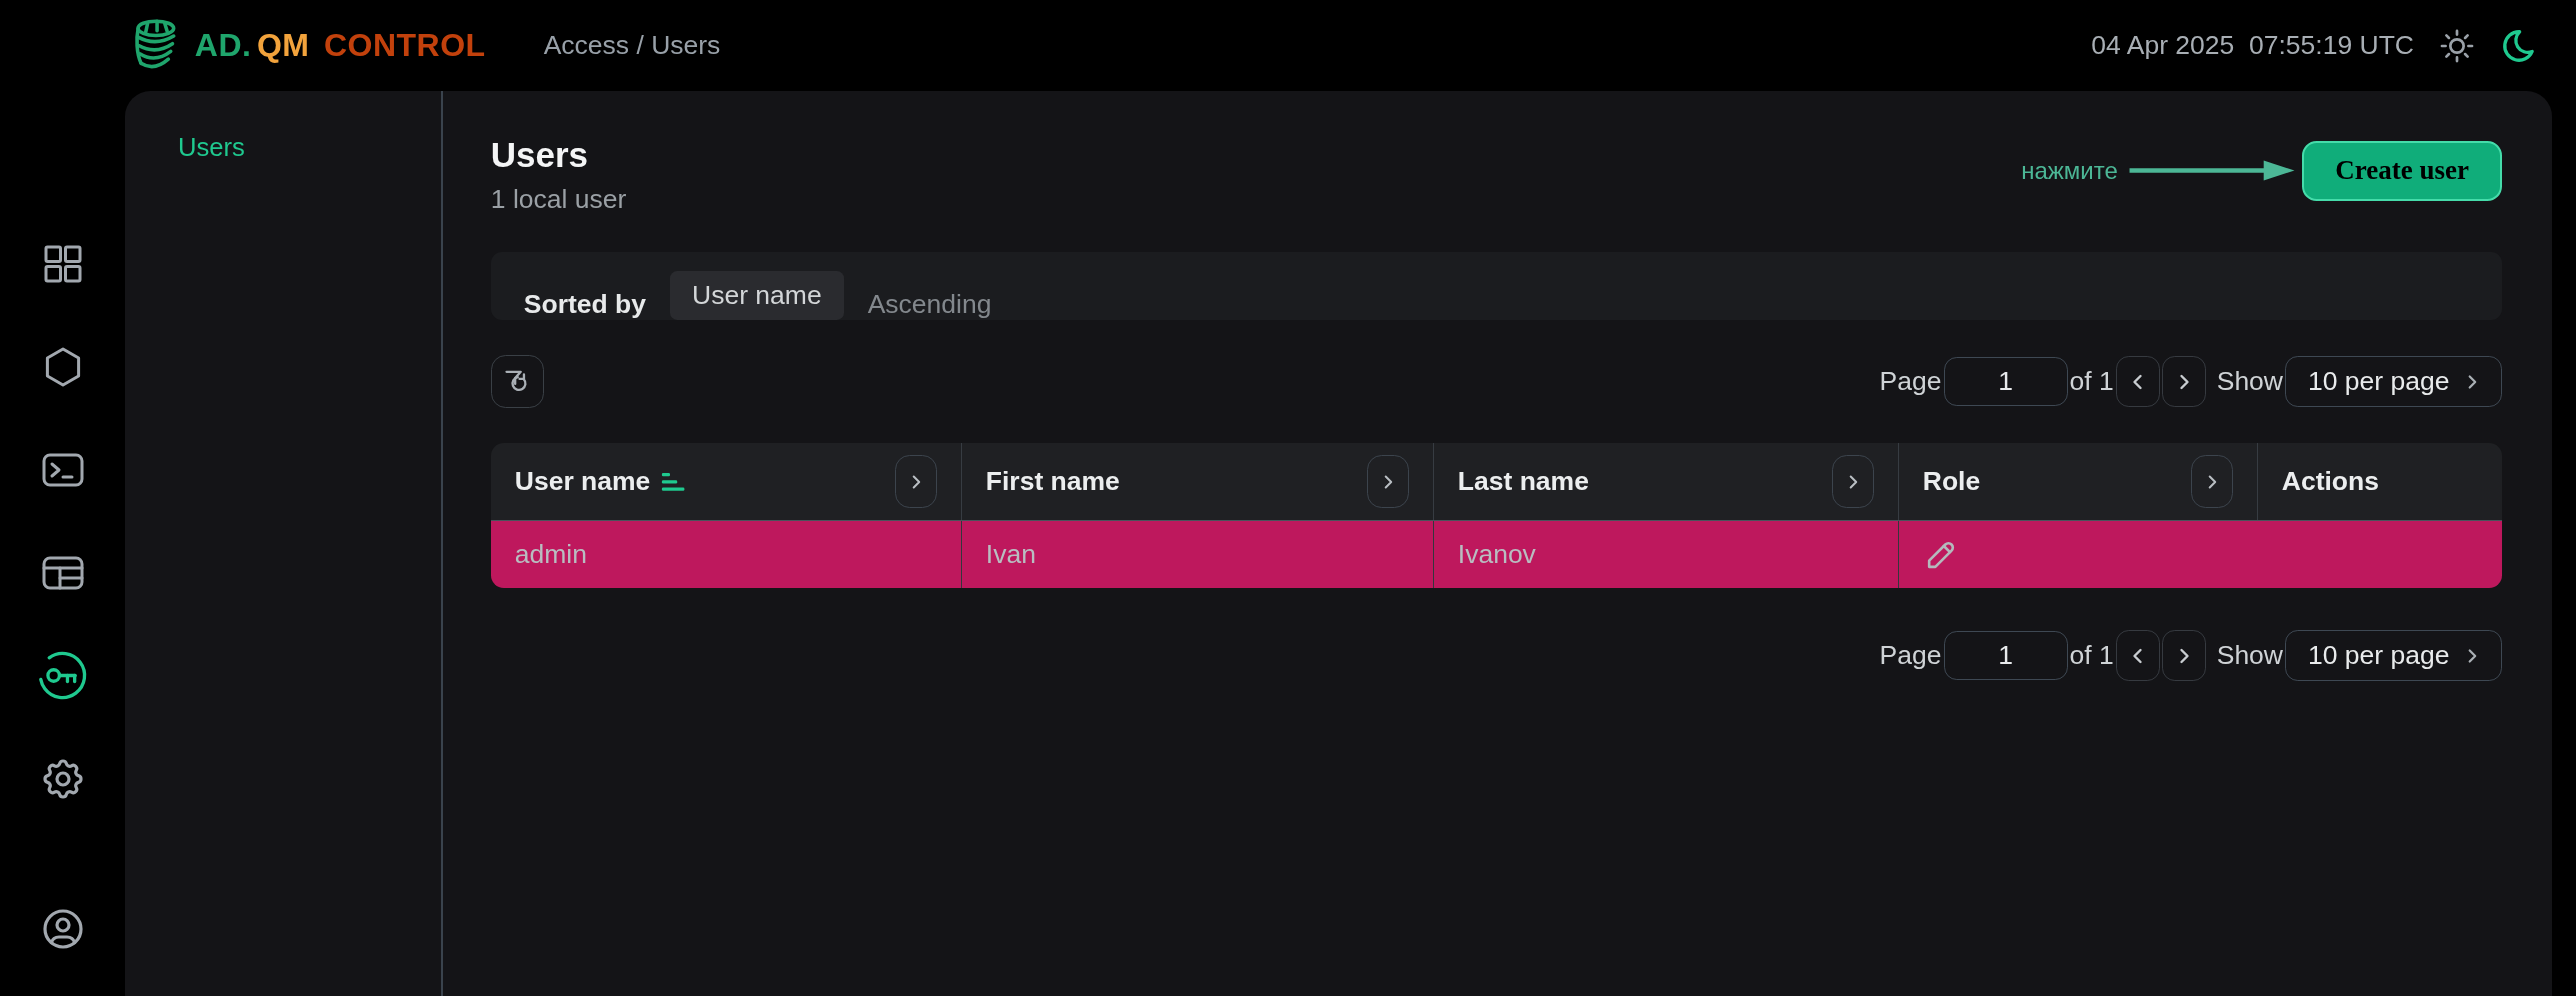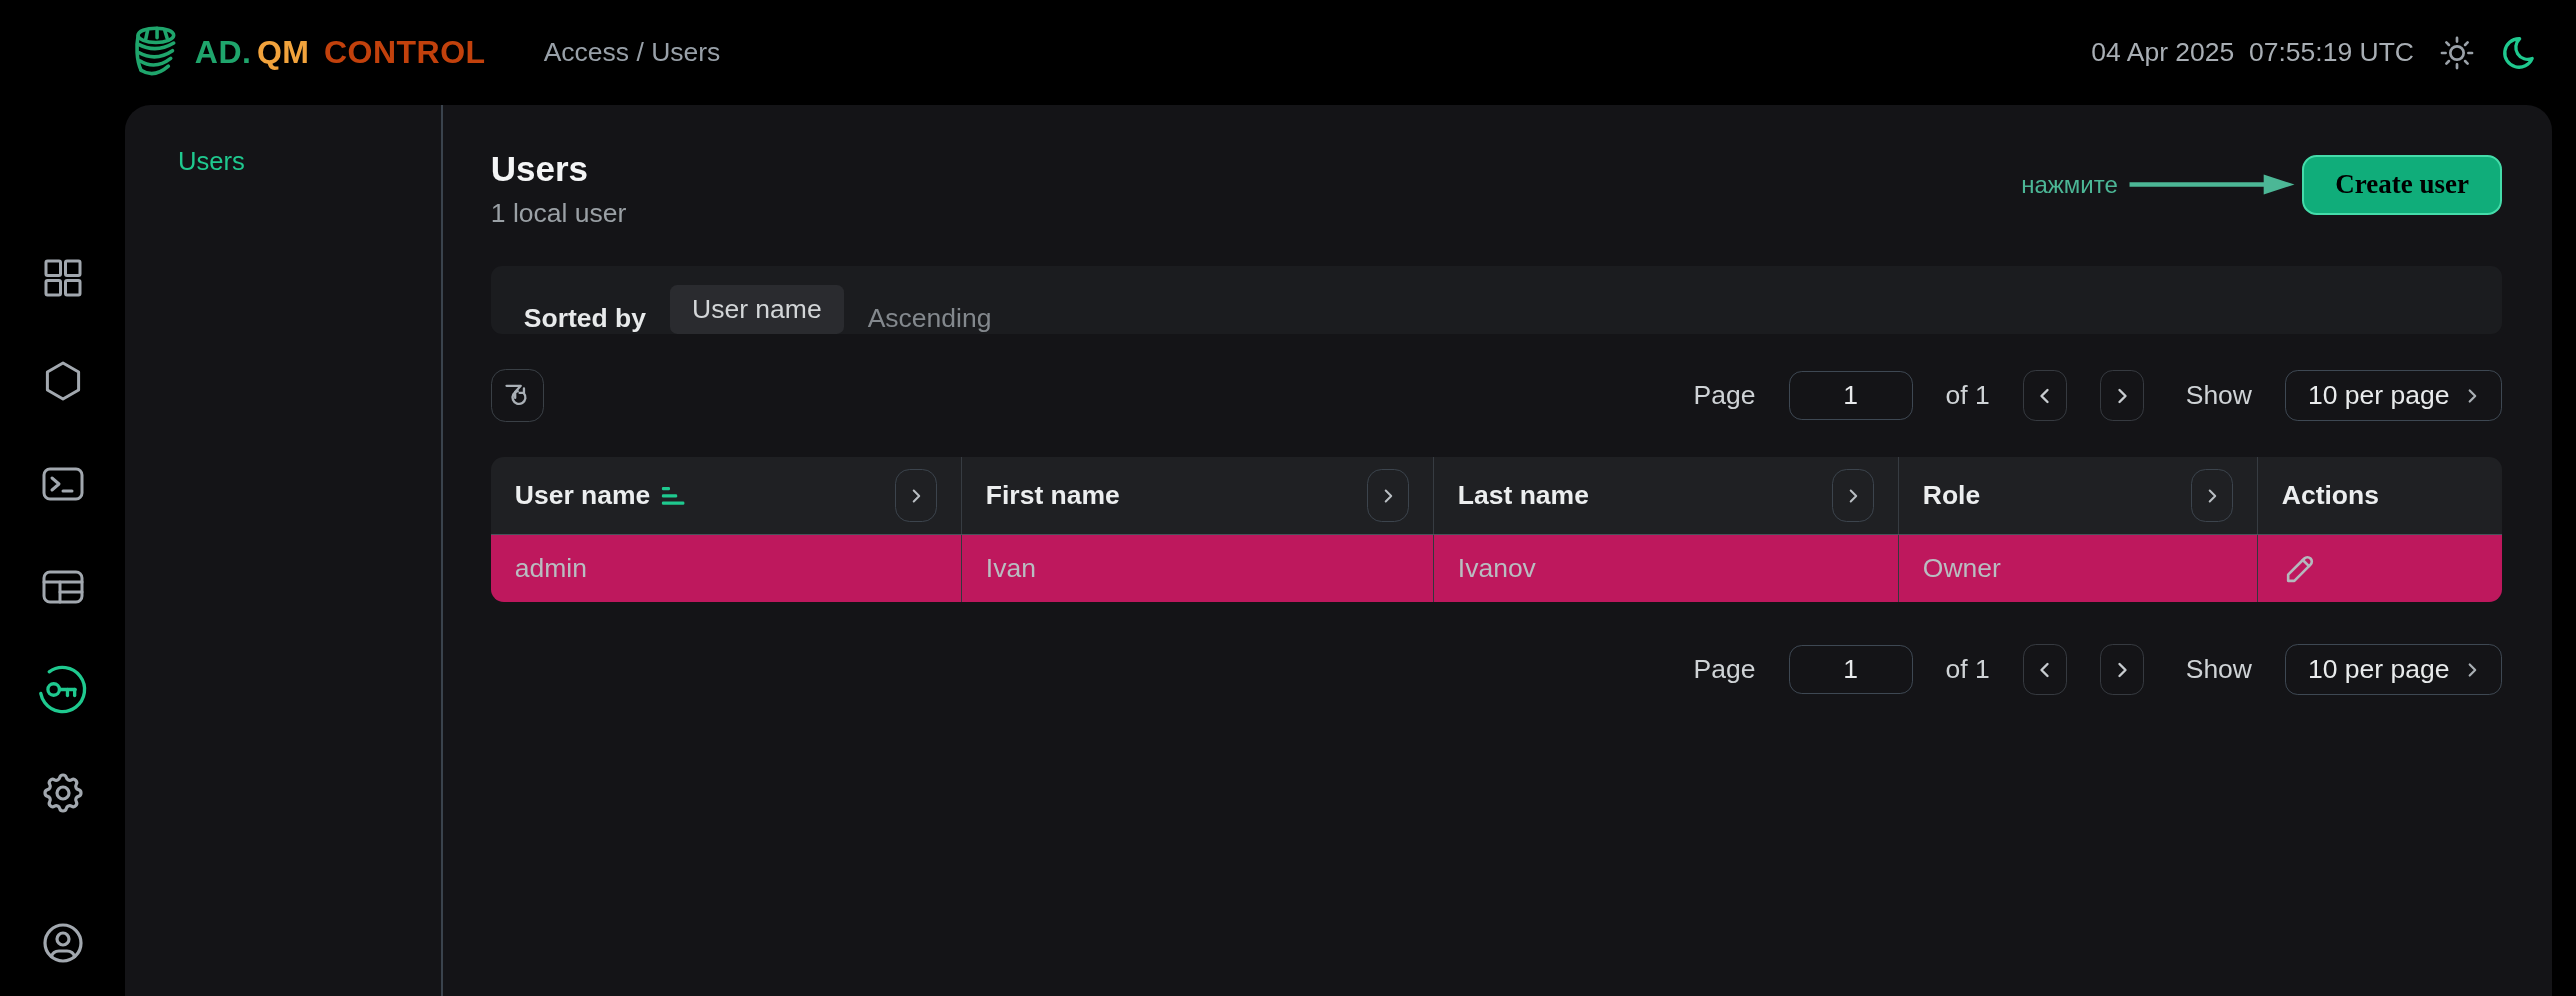--- a/index.html
+++ b/index.html
@@ -1,20 +1,20 @@
 <!DOCTYPE html>
 <html style="font-size:14.6px"><head>
 <meta charset="utf-8">
 <style>
   * { box-sizing: border-box; margin: 0; padding: 0; }
   html,body { background:#000; width:2576px; height:997px; overflow:hidden;
     font-family:"Liberation Sans", sans-serif; color:#e8eaec; }
 
   
-  .topbar { height:105px; display:flex; align-items:center; padding:0 38px 0 125px; background:#000; }
+  .topbar { height:91px; display:flex; align-items:center; padding:0 38px 0 125px; background:#000; }
   .logo { display:flex; align-items:center; gap:5.5px; cursor:pointer; }
   .logo svg { width:57px; height:57px; margin-right:7.3px; }
   .logo-text { font-size:32px; font-weight:800; letter-spacing:0.5px; }
   .logo-ad { color:#1fa56c; }
   .logo-qm { color:#f2a33c; }
   .logo-control { color:#c2410c; margin-left:9px; }
   .breadcrumb { margin-left:58px; font-size:26.5px; color:#98a0a8; cursor:pointer; }
   .topbar-right { margin-left:auto; display:flex; align-items:center; gap:24px; }
   .datetime { font-size:26.5px; color:#a8aeb4; white-space:pre; }
   .theme-btn { background:none; border:none; cursor:pointer; display:flex; align-items:center; }
@@ -50,21 +50,21 @@
     display:flex; align-items:flex-end; padding:0 33px; gap:24px; }
   .sort-label { font-size:26.5px; font-weight:600; color:#e8eaeb; }
   .sort-chip { background:#2a2b2f; border-radius:7.3px; padding:9px 22px; font-size:26.5px; color:#d3d6d8; cursor:pointer; }
   .sort-dir { font-size:26.5px; color:#83888d; cursor:pointer; }
 
   .toolbar { margin-top:35px; display:flex; justify-content:space-between; align-items:center; }
   .filter-btn { width:53px; height:53px; border-radius:14.6px; border:1.8px solid #3a4046; background:none;
     display:flex; align-items:center; justify-content:center; cursor:pointer; }
   .filter-btn svg { width:31px; height:31px; color:#aab0b6; }
 
-  .pagination { display:flex; align-items:center; gap:33px; }
+  .pagination { display:flex; align-items:center; gap:2px; }
   .pg-label { font-size:26.5px; color:#cfd3d6; }
   .pg-input { width:124px; height:49px; border-radius:12.8px; border:1.8px solid #3e4853; background:transparent;
     color:#e8eaec; font-size:26.5px; text-align:center; font-family:"Liberation Sans", sans-serif; }
   .pg-btn { width:44px; height:51px; border-radius:12.8px; border:1.8px solid #363a40; background:none;
     display:flex; align-items:center; justify-content:center; cursor:pointer; }
   .pg-btn svg { width:24px; height:24px; color:#c8ccd0; }
   .pg-show { margin-left:9px; }
   .pg-select { width:217px; height:51px; border-radius:12.8px; border:1.8px solid #3e4853; background:none;
     display:flex; align-items:center; justify-content:space-between; padding:0 18px 0 22px;
     color:#e9ebec; font-size:26.5px; cursor:pointer; font-family:"Liberation Sans", sans-serif; }
@@ -295,21 +295,20 @@
             </div>
             <div class="th">
               <span class="th-label">Actions</span>
             </div>
           </div>
 
           <div class="t-row">
             <div class="td">admin</div>
             <div class="td">Ivan</div>
             <div class="td">Ivanov</div>
-            <div class="td">Owner</div>
             <div class="td">
               <button class="edit-btn">
                 <svg viewBox="0 0 24 24" fill="none" stroke="currentColor" stroke-width="1.7" stroke-linecap="round" stroke-linejoin="round">
                   <path d="M4 20h4L18.5 9.5a2.828 2.828 0 1 0 -4 -4L4 16v4z"></path>
                   <path d="M13.5 6.5l4 4"></path>
                 </svg>
               </button>
             </div>
           </div>
         </div>

